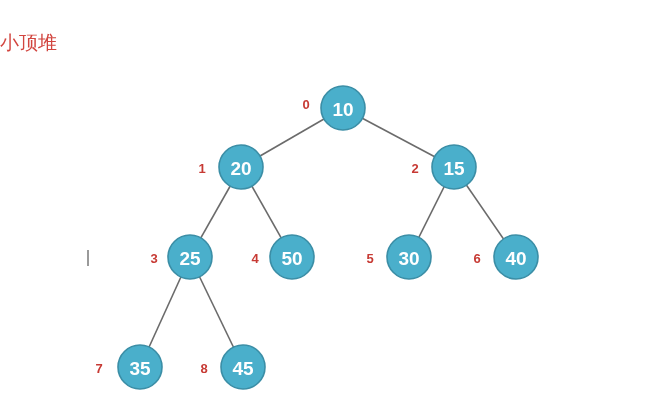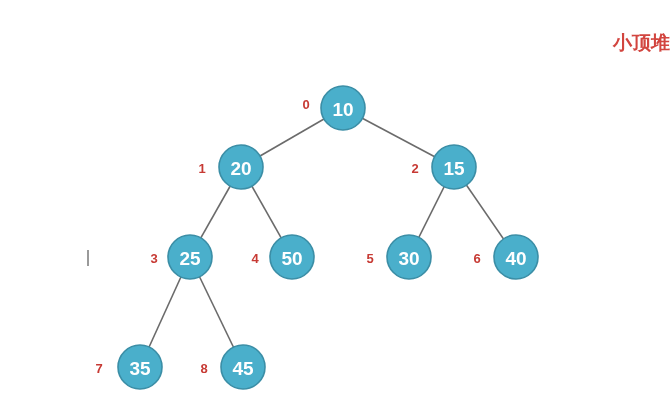--- a/index.html
+++ b/index.html
@@ -1,19 +1,19 @@
 <!DOCTYPE html>
 <html><head>
   <meta charset="utf-8">
   <style>
     html, body { margin: 0; padding: 0; background: #ffffff; }
     body { width: 670px; height: 402px; position: relative; overflow: hidden;
            font-family: "Liberation Sans", "DejaVu Sans", sans-serif; }
-    .title { position: absolute; left: 0; width: 670px; top: 30px; text-align: right;
-             font-family: "DejaVu Sans", sans-serif; font-size: 19px; color: #d2453f; font-weight: bold; }
+    .title { position: absolute; left: 0; width: 670px; top: 30px; text-align: left;
+             font-family: "DejaVu Sans", sans-serif; font-size: 19px; color: #d2453f; font-weight: normal; }
     svg.tree { position: absolute; left: 0; top: 0; }
     .edge { stroke: #6b6b6b; stroke-width: 1.6; }
     .node-circle { fill: #4aafcb; stroke: #3b8ea6; stroke-width: 1.6; }
     .node-text { fill: #ffffff; font-family: "Liberation Sans", sans-serif; font-size: 19px; font-weight: bold;
                  text-anchor: middle; dominant-baseline: central; }
     .idx-text { fill: #c73a34; font-family: "Liberation Sans", sans-serif; font-size: 13px; font-weight: bold;
                 text-anchor: middle; dominant-baseline: central; }
     .cursor-mark { position: absolute; left: 87px; top: 250px; width: 2px; height: 16px; background: #9a9a9a; }
   </style>
 </head>

